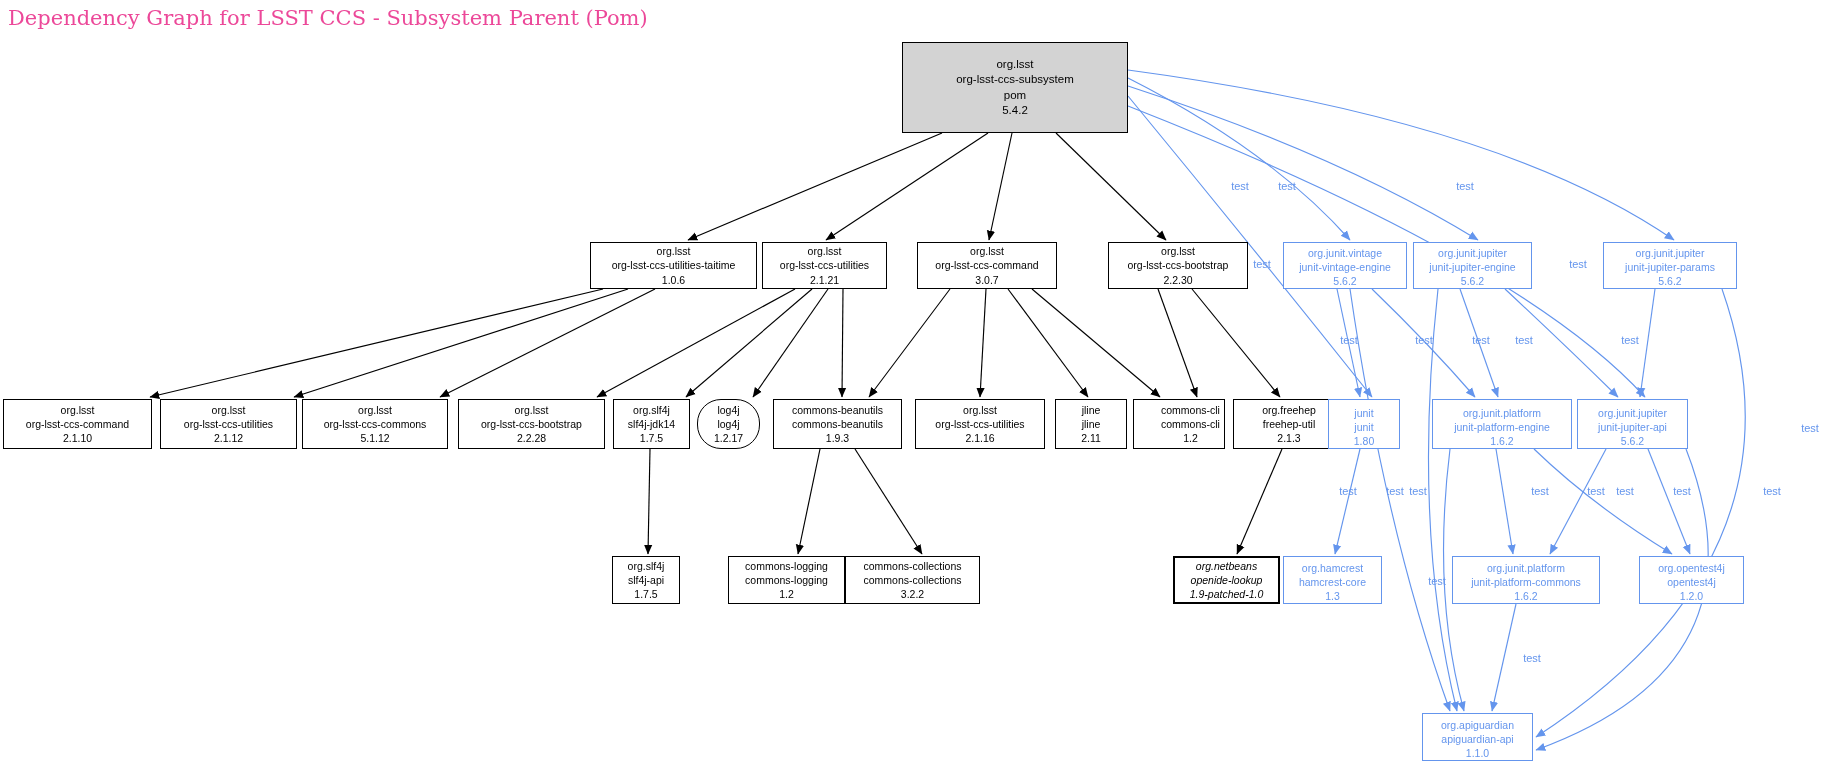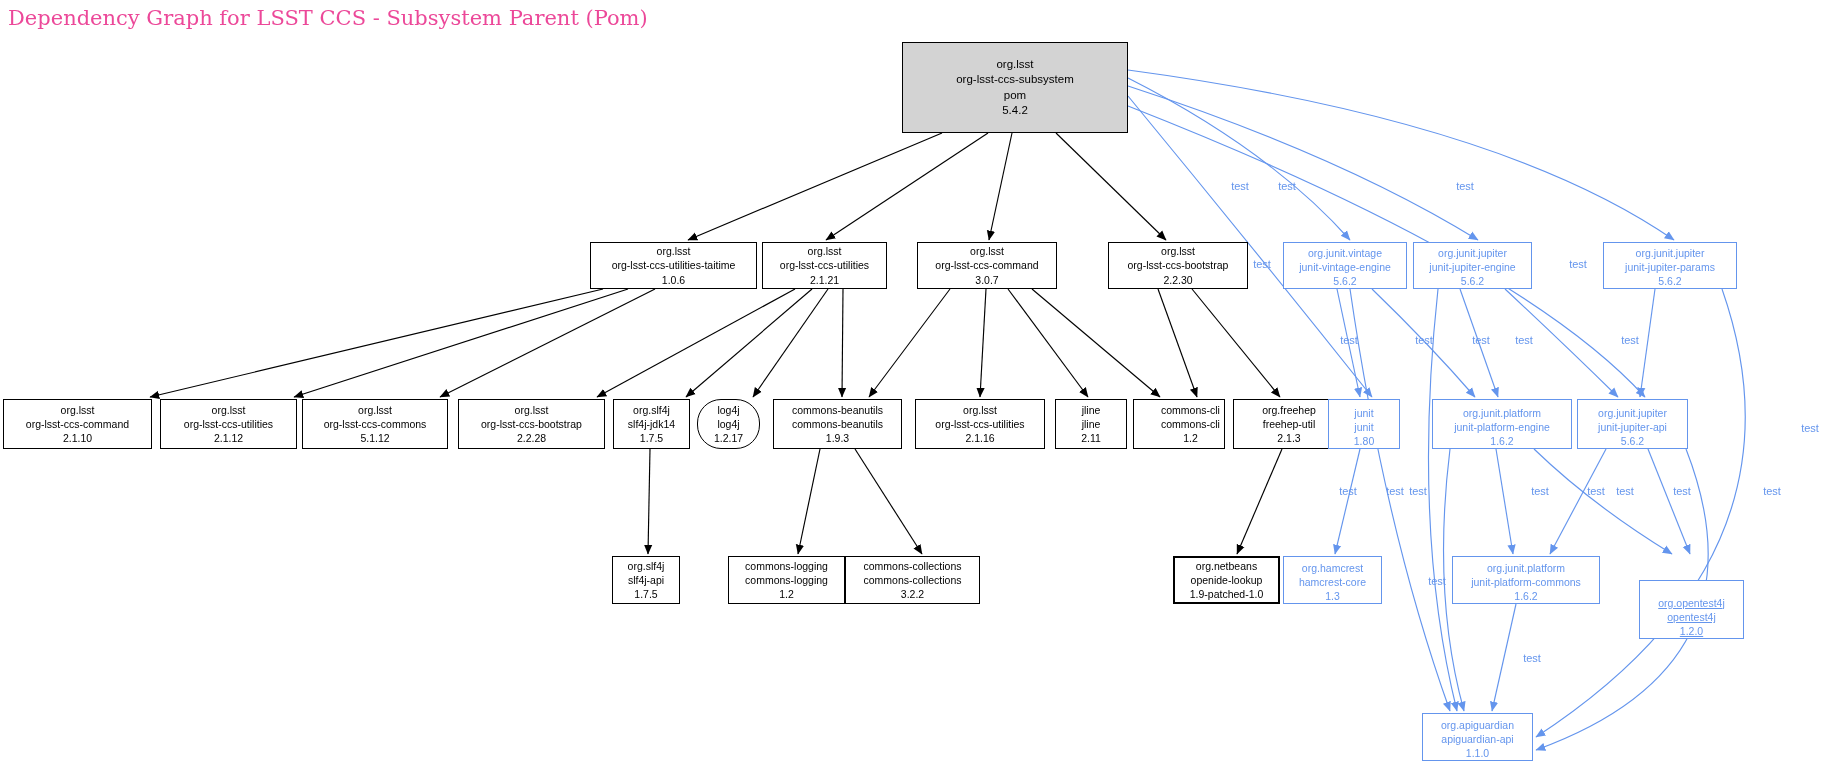--- a/index.html
+++ b/index.html
@@ -10,21 +10,21 @@
   #edges{position:absolute;left:0;top:0;width:1821px;height:768px;}
   .edge{fill:none;stroke-width:1.15px;}
   .edge.compile{stroke:#000000;}
   .edge.test{stroke:#6495ED;}
   .edge-label{font-family:"Liberation Sans",sans-serif;font-size:11px;fill:#6495ED;text-anchor:middle;}
   .node{position:absolute;box-sizing:border-box;border:1px solid #000;background:#ffffff;color:#000;
         display:flex;flex-direction:column;align-items:center;justify-content:center;
         font-size:10.5px;line-height:1.34;text-align:center;white-space:nowrap;}
   .node.root{background:#d3d3d3;font-size:11.5px;}
   .node.test{border-color:#6495ED;color:#6495ED;justify-content:flex-end;}
-  .node.compile-bold{border-width:2px;}
+  .node.compile-bold{border-width:2px;font-style:italic;}
   .node-line{pointer-events:none;}
 </style>
 </head>
 <body>
 
 <div id="canvas">
   <svg id="edges" xmlns="http://www.w3.org/2000/svg" width="1821" height="768" viewBox="0 0 1821 768">
     <defs>
       <marker id="arrow-compile" viewBox="0 0 10 10" refX="8.5" refY="5" markerWidth="9.5" markerHeight="9.5" orient="auto">
         <path d="M0,1.2 L9,5 L0,8.8 z" fill="#000000"></path>
@@ -232,21 +232,21 @@
     <div class="node test" style="left: 1283px; top: 556px; width: 99px; height: 48px;">
       <div class="node-line">org.hamcrest</div>
       <div class="node-line">hamcrest-core</div>
       <div class="node-line">1.3</div>
     </div>
     <div class="node test" style="left: 1452px; top: 556px; width: 148px; height: 48px;">
       <div class="node-line">org.junit.platform</div>
       <div class="node-line">junit-platform-commons</div>
       <div class="node-line">1.6.2</div>
     </div>
-    <div class="node test" style="left: 1639px; top: 580px; width: 105px; height: 59px; text-decoration: underline;">
+    <div class="node test" style="left: 1639px; top: 556px; width: 105px; height: 48px;">
       <div class="node-line">org.opentest4j</div>
       <div class="node-line">opentest4j</div>
       <div class="node-line">1.2.0</div>
     </div>
     <div class="node test" style="left: 1422px; top: 713px; width: 111px; height: 48px;">
       <div class="node-line">org.apiguardian</div>
       <div class="node-line">apiguardian-api</div>
       <div class="node-line">1.1.0</div>
     </div>
   </div>

